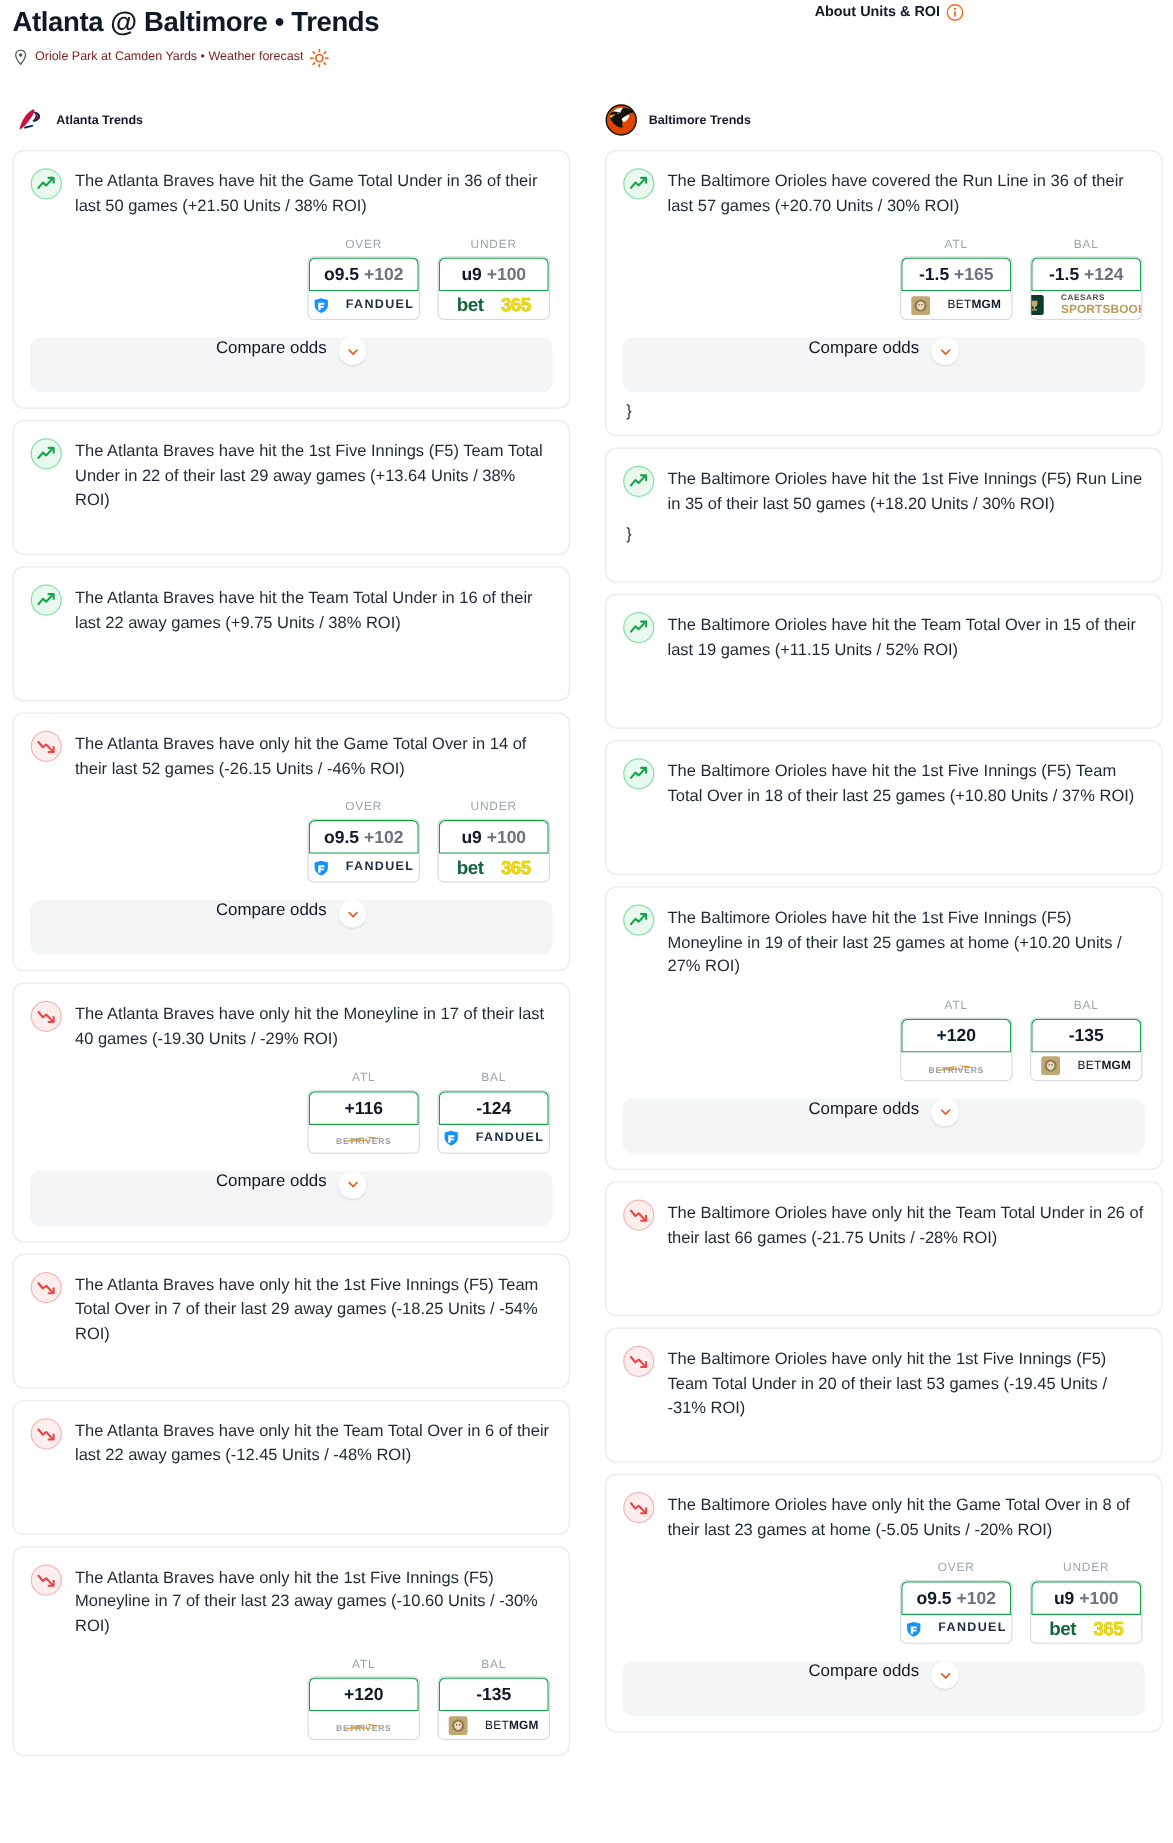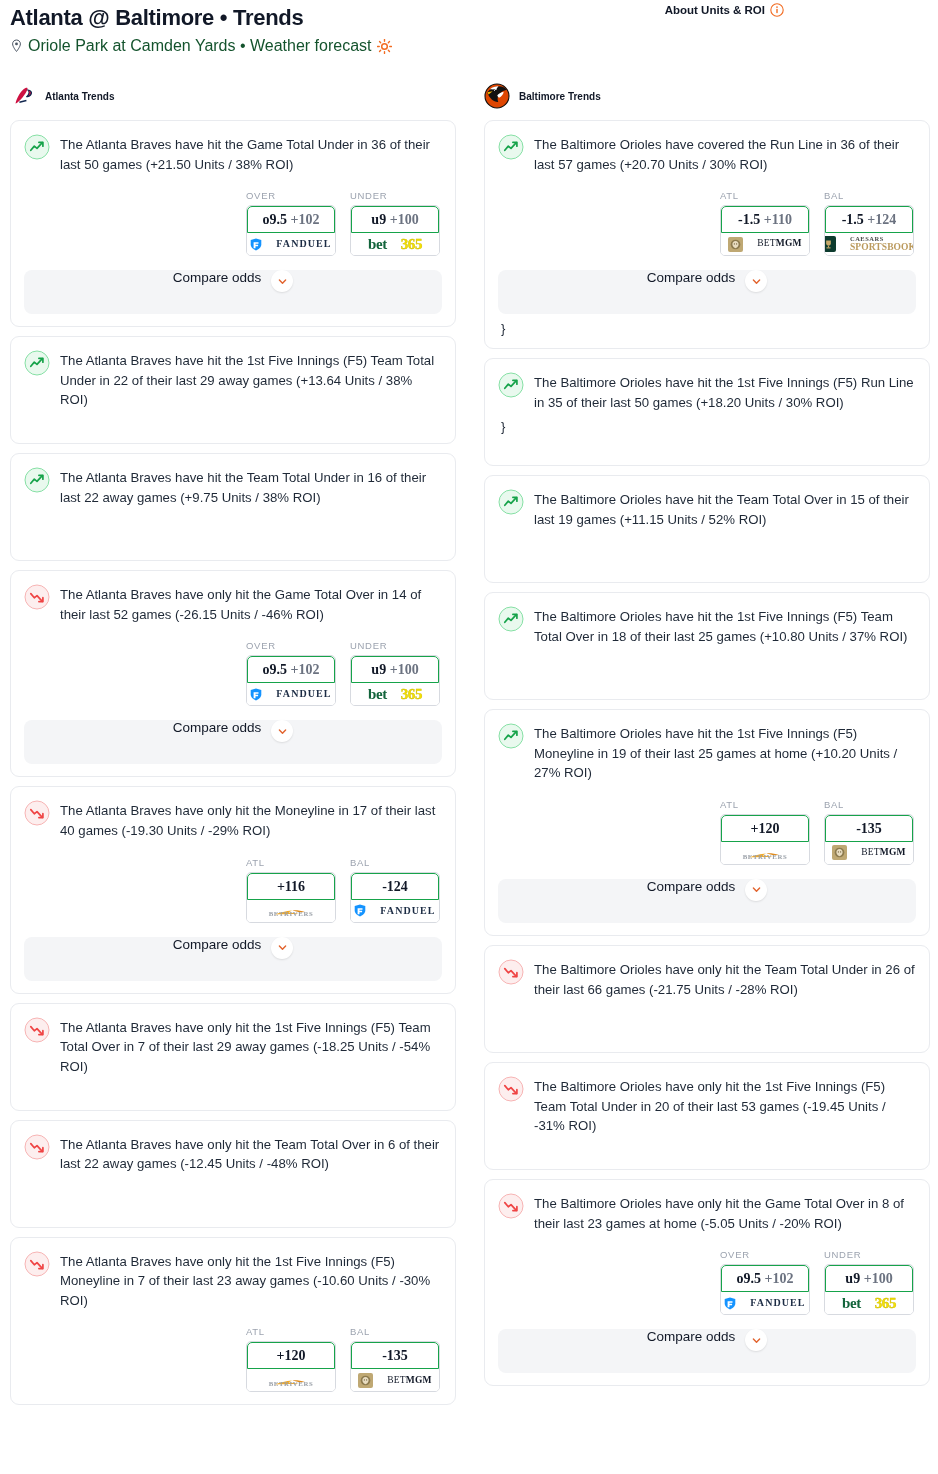--- a/index.html
+++ b/index.html
@@ -14,26 +14,26 @@
   .page { width: 790px; position: relative; padding: 0; }
 
   
   .header { padding: 4px 10px 0 10px; position: relative; }
   .title {
     font-size: 22px; font-weight: bold; letter-spacing: -0.3px;
     color: #111827; margin: 0; line-height: 28px;
   }
   .subrow {
     display:flex; align-items:center; gap:5px;
-    font-size: 16px; color:#14532d; margin-top: 6px; line-height: 16px;
+    font-size: 10px; color:#7f1d1d; margin-top: 6px; line-height: 16px;
   }
   .pin-icon { width:13px; height:14px; display:inline-block; flex:0 0 auto; }
   .sun-icon { width:15px; height:15px; display:inline-block; flex:0 0 auto; }
   .about {
-    position: absolute; right: 6px; top: 3px;
+    position: absolute; right: 19px; top: 3px;
     display:flex; align-items:center; gap:5px;
     font-size: 11.5px; font-weight: bold; color:#111827;
   }
   .info-icon { width:14px; height:14px; display:inline-block; }
 
   
   .columns { display:flex; gap: 28px; padding: 0 10px; margin-top: 30px; align-items:flex-start; }
   .col { width: 446px; flex: 0 0 446px; }
   .col-head {
     display:flex; align-items:center; gap:9px;
@@ -60,27 +60,26 @@
   }
   .brace { font-size: 13px; color:#1f2937; margin: 8px 0 0 3px; line-height: 14px; }
 
   
   .odds-wrap {
     display:flex; justify-content:flex-end; gap: 14px;
     margin-top: 16px; padding-right: 2px;
   }
   .odds-col { width: 90px; }
   .odds-label {
-    text-align:left; font-size: 9.5px; letter-spacing: 0.7px;
+    text-align:center; font-size: 9.5px; letter-spacing: 0.7px;
     color:#9ca3af; margin-bottom: 4px; text-transform: uppercase;
   }
   .odds-box {
     border: 1px solid #d7dae0; border-radius: 5px; overflow:hidden;
     background:#fff;
-    font-family:Liberation Serif, serif;
   }
   .odds-price {
     border-bottom: 1px solid #16a34a;
     border-top: 1px solid #16a34a;
     border-left: 1px solid #16a34a;
     border-right: 1px solid #16a34a;
     border-radius: 5px 5px 0 0;
     text-align:center; padding: 4px 2px 4px 2px;
     font-size: 14px; font-weight: bold; color:#111827;
     line-height:17px; white-space:nowrap;
@@ -473,21 +472,21 @@
         <path d="M14.9 8.3 L18.9 8.3 L18.9 12.2" fill="none" stroke="#16a34a" stroke-width="1.7" stroke-linecap="round" stroke-linejoin="round"></path>
       </svg></span>
         <div class="trend-text">The Baltimore Orioles have covered the Run Line in 36 of their last 57 games (+20.70 Units / 30% ROI)</div>
       </div>
 
       <div class="odds-wrap">
 
     <div class="odds-col">
       <div class="odds-label">ATL</div>
       <div class="odds-box">
-        <div class="odds-price">-1.5 <span class="vig">+110</span></div>
+        <div class="odds-price">-1.5 <span class="vig">+165</span></div>
         <div class="book">
                   <span class="bk">
       <span class="bk-mgm-badge">
         <svg viewBox="0 0 15 15" width="13" height="13">
                         <circle cx="7.5" cy="7.5" r="5.6" fill="#8c7a4e"></circle>
                         <path d="M7.5 3.6 c2 0 3.6 1.6 3.6 3.7 0 2.6-2.3 4.2-3.6 4.5 -1.3-0.3-3.6-1.9-3.6-4.5 0-2.1 1.6-3.7 3.6-3.7z" fill="#e8dcc0"></path>
                         <circle cx="6.2" cy="6.8" r="0.7" fill="#6b5a33"></circle>
                         <circle cx="8.8" cy="6.8" r="0.7" fill="#6b5a33"></circle>
                       </svg>
       </span>

